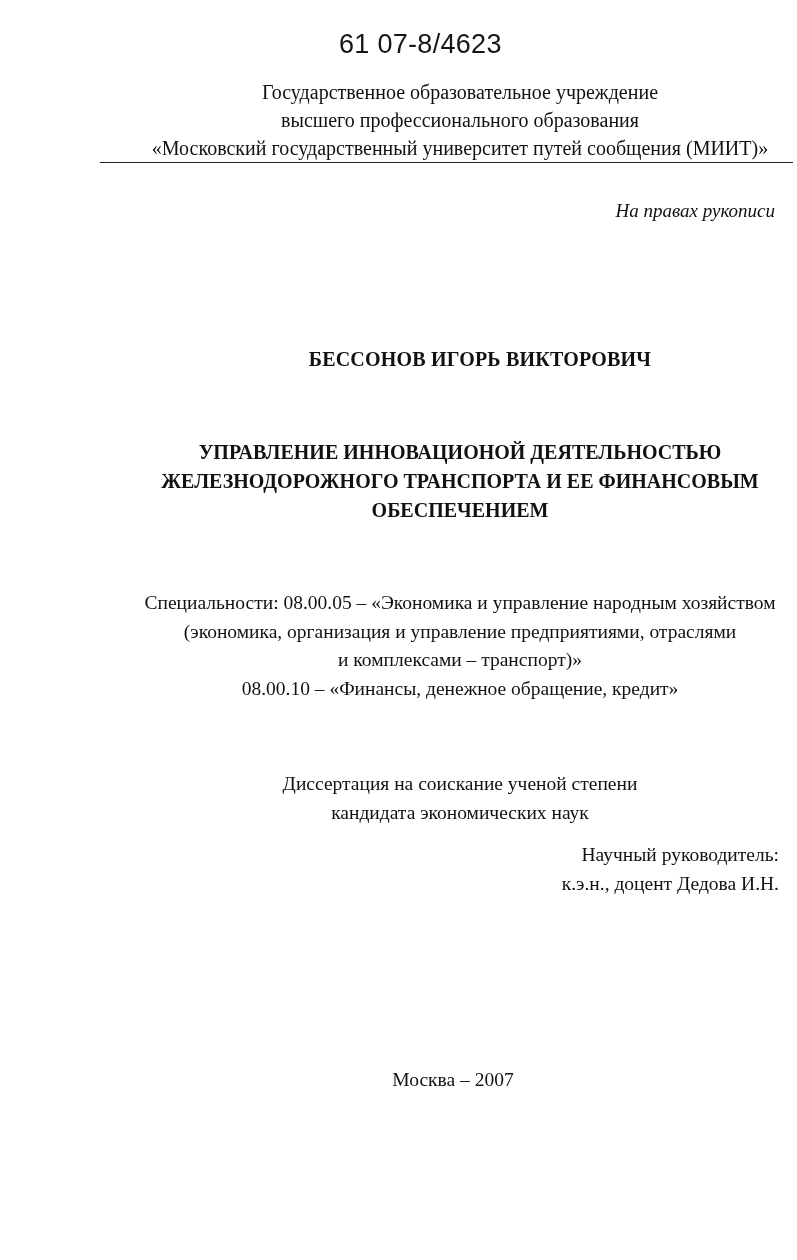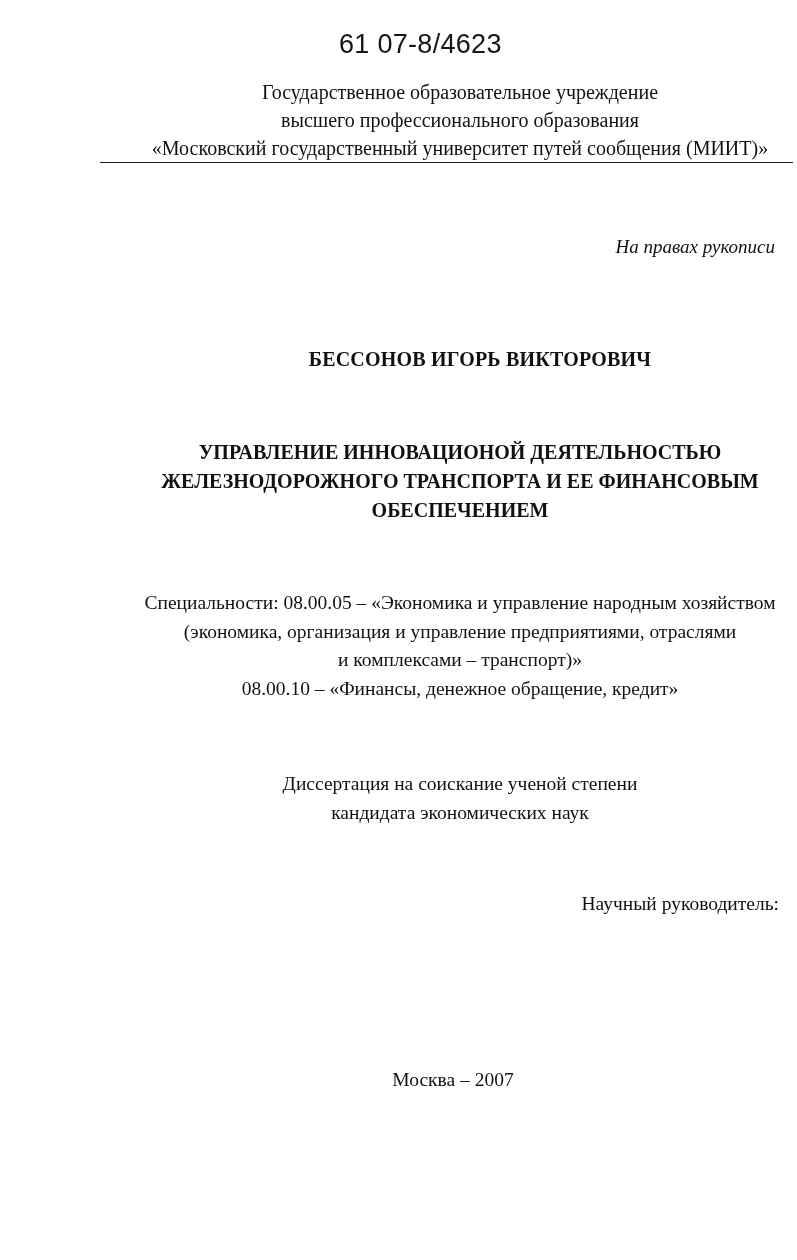--- a/index.html
+++ b/index.html
@@ -8,26 +8,26 @@
     font-family: "Liberation Serif", serif; color: #111111;
   }
   .abs { position: absolute; }
   .stamp {
     left: 339px; top: 29px;
     font-family: "Liberation Sans", sans-serif;
     font-size: 27px; letter-spacing: 0.3px; color: #161616;
   }
   .inst { left: 90px; width: 740px; text-align: center; font-size: 20px; line-height: 28px; }
   .rule { left: 100px; top: 162px; width: 693px; height: 0; border-top: 1.6px solid #222; }
-  .rights { right: 22px; top: 200px; font-style: italic; font-size: 19px; margin-top: 36px; }
+  .rights { right: 22px; top: 200px; font-style: italic; font-size: 19px; }
   .author { left: 0; width: 960px; top: 348px; text-align: center; font-weight: bold; font-size: 20px; letter-spacing: 0.2px; }
   .title { left: 100px; width: 720px; top: 438px; text-align: center; font-weight: bold; font-size: 20px; line-height: 29px; }
   .spec { left: 100px; width: 720px; top: 589px; text-align: center; font-size: 19.5px; line-height: 28.5px; }
   .diss { left: 100px; width: 720px; top: 769px; text-align: center; font-size: 19.5px; line-height: 29px; }
-  .advisor { right: 18px; top: 889px; text-align: right; font-size: 19.5px; line-height: 29px; }
+  .advisor { right: 18px; top: 840px; text-align: right; font-size: 19.5px; line-height: 29px; }
   .city { left: 0; width: 906px; top: 1069px; text-align: center; font-size: 19.5px; }
   .line { display: block; white-space: nowrap; }
 </style>
 </head>
 <body>
 
 <div class="abs stamp">61 07-8/4623</div>
 
 <div class="abs inst" style="top:78px;">
   <span class="line">Государственное образовательное учреждение</span>
@@ -53,15 +53,16 @@
   <span class="line">08.00.10 – «Финансы, денежное обращение, кредит»</span>
 </div>
 
 <div class="abs diss">
   <span class="line">Диссертация на соискание ученой степени</span>
   <span class="line">кандидата экономических наук</span>
 </div>
 
 <div class="abs advisor">
   <span class="line">Научный руководитель:</span>
+  <span class="line">к.э.н., доцент Дедова И.Н.</span>
 </div>
 
 <div class="abs city">Москва – 2007</div>
 
 </body></html>

